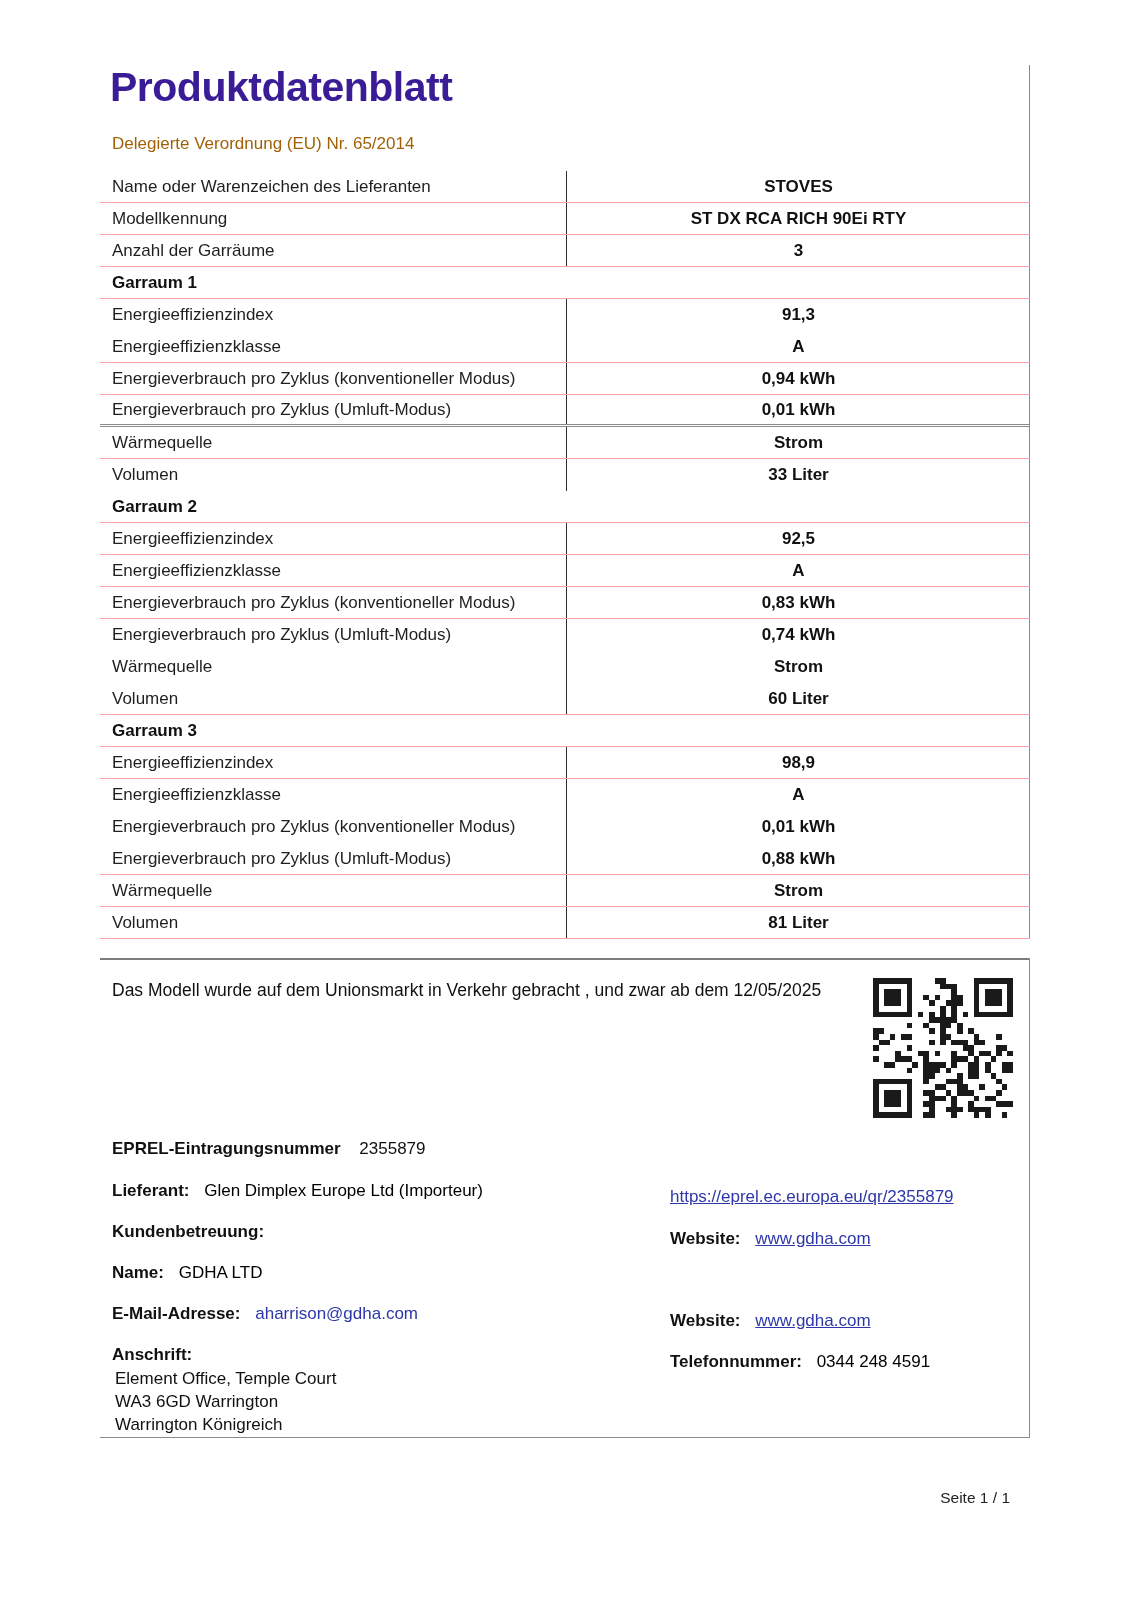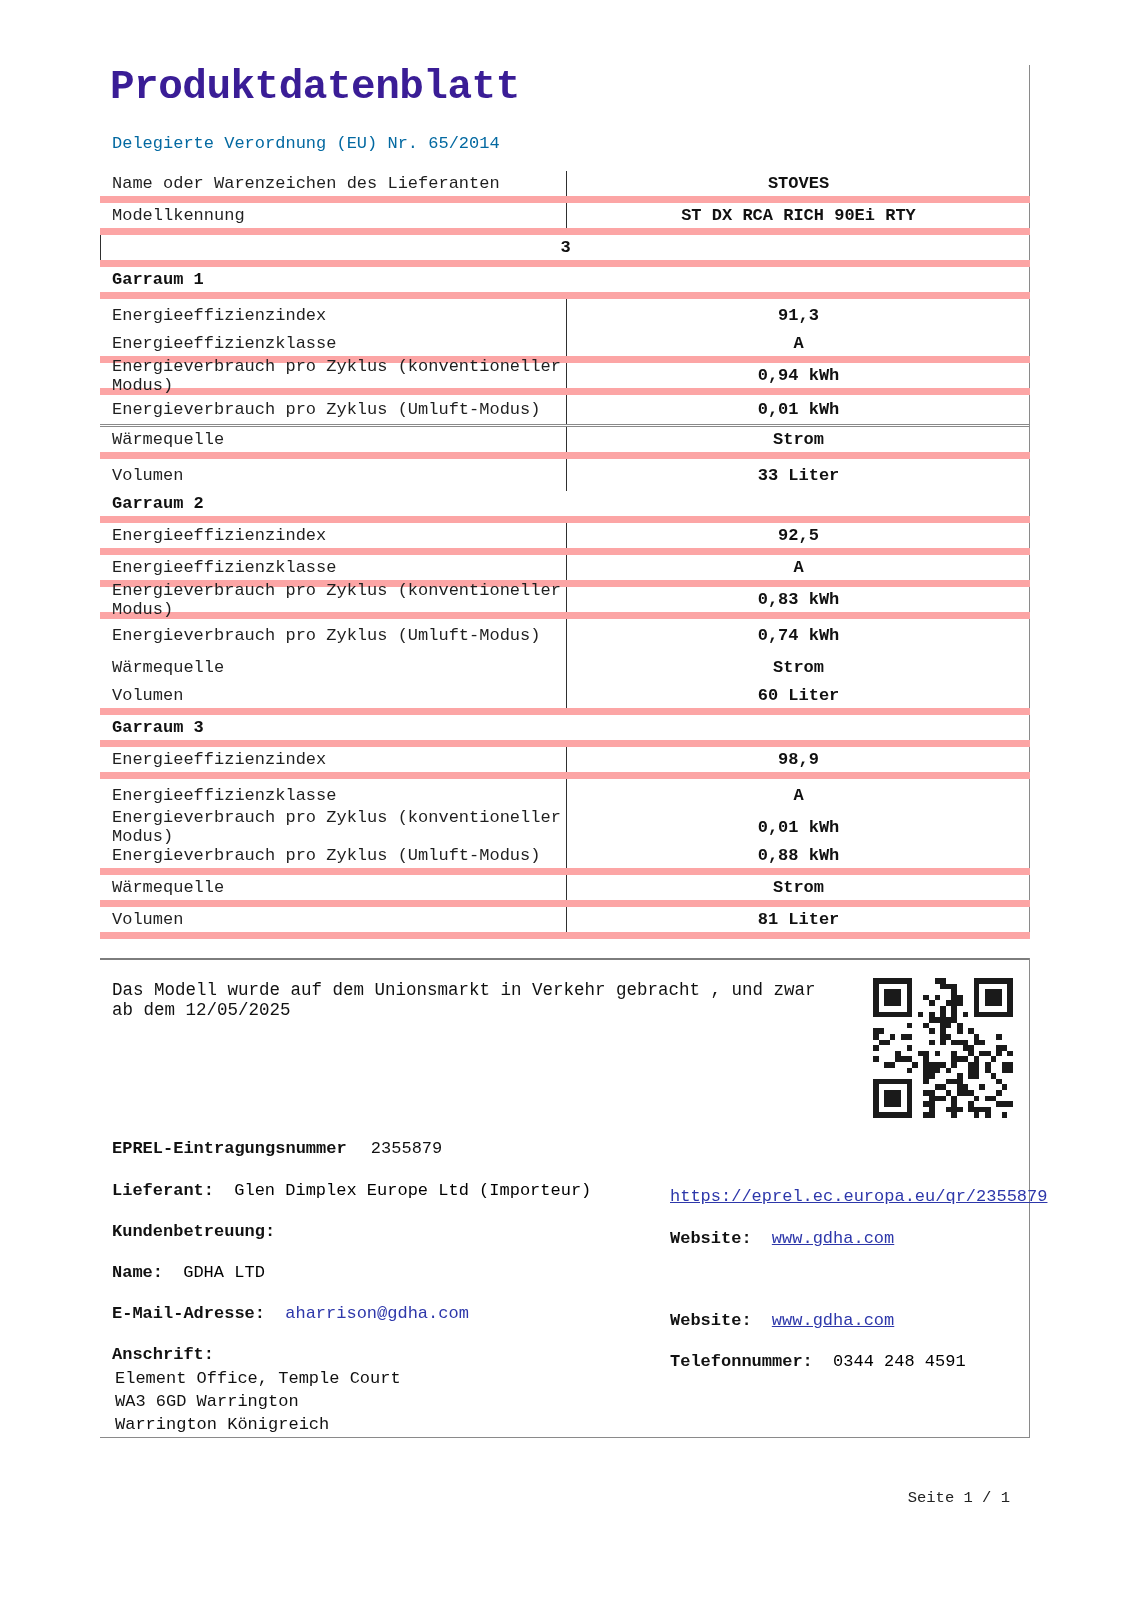--- a/index.html
+++ b/index.html
@@ -1,40 +1,40 @@
 <!DOCTYPE html>
 <html><head>
 <meta charset="utf-8">
 <style>
   html,body{margin:0;padding:0;background:#ffffff;}
   .page{
     position:relative;
     width:1132px;height:1600px;
     background:#ffffff;
-    font-family:Liberation Mono, monospace;
+    font-family:Liberation Sans, sans-serif;
     color:#1a1a1a;
     overflow:hidden;
   }
   .title{
     position:absolute;left:110px;top:64px;
     font-size:41px;font-weight:bold;letter-spacing:-0.5px;
     color:#3a1d96;
   }
   .subtitle{
     position:absolute;left:112px;top:134px;
-    font-size:17px;color:#0369a1;
+    font-size:17px;color:#a16207;
   }
   
   .ptable{
     position:absolute;left:100px;top:171px;width:930px;
   }
   .trow{
     display:flex;align-items:stretch;height:32px;box-sizing:border-box;
   }
-  .trow.rule{border-bottom:7px solid #fca5a5;}
+  .trow.rule{border-bottom:1px solid #fca5a5;}
   .trow.thick{border-bottom:3px double #8a8a8a;}
   .tlabel{
     width:466px;box-sizing:border-box;padding-left:12px;
     font-size:17px;display:flex;align-items:center;color:#1f1f1f;
   }
   .tvalue{
     flex:1;border-left:1px solid #2f2f2f;
     display:flex;align-items:center;justify-content:center;
     font-size:17px;font-weight:bold;color:#111;
   }
@@ -83,20 +83,21 @@
   <div class="ptable">
       <div class="trow rule">
         <div class="tlabel">Name oder Warenzeichen des Lieferanten</div>
         <div class="tvalue">STOVES</div>
       </div>
       <div class="trow rule">
         <div class="tlabel">Modellkennung</div>
         <div class="tvalue">ST DX RCA RICH 90Ei RTY</div>
       </div>
       <div class="trow rule">
+        <div class="tlabel">Anzahl der Garräume</div>
         <div class="tvalue">3</div>
       </div>
       <div class="trow rule">
         <div class="sec-label">Garraum 1</div>
       </div>
       <div class="trow">
         <div class="tlabel">Energieeffizienzindex</div>
         <div class="tvalue">91,3</div>
       </div>
       <div class="trow rule">

